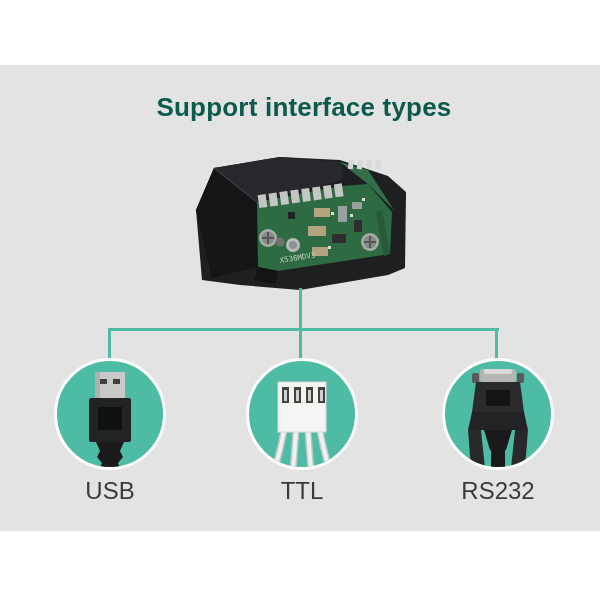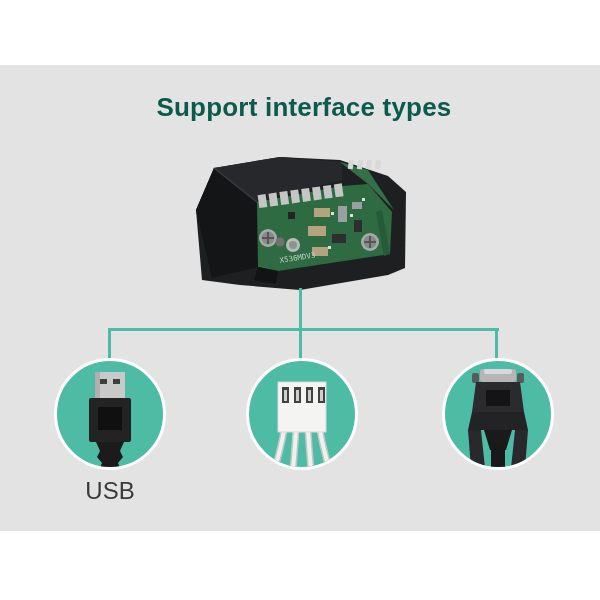--- a/index.html
+++ b/index.html
@@ -143,30 +143,32 @@
         <rect x="-8" y="-27" width="7" height="16" fill="#42423f"></rect>
         <rect x="4" y="-27" width="7" height="16" fill="#42423f"></rect>
         <rect x="16" y="-27" width="7" height="16" fill="#42423f"></rect>
         <rect x="-18" y="-24" width="3" height="11" fill="#cfcfcf"></rect>
         <rect x="-6" y="-24" width="3" height="11" fill="#cfcfcf"></rect>
         <rect x="6" y="-24" width="3" height="11" fill="#cfcfcf"></rect>
         <rect x="18" y="-24" width="3" height="11" fill="#cfcfcf"></rect>
       </g>
     </svg>
   </div>
+  <div class="node-label label-ttl">TTL</div>
 
   <div class="node-circle circle-rs232">
     <svg width="106" height="106" viewBox="-53 -53 106 106">
       <rect x="-26" y="-41" width="7" height="10" rx="2" fill="#5a5a5a"></rect>
       <rect x="19" y="-41" width="7" height="10" rx="2" fill="#5a5a5a"></rect>
       <rect x="-18" y="-45" width="36" height="13" rx="3" fill="#b5b5b5"></rect>
       <rect x="-14" y="-45" width="28" height="5" rx="2" fill="#d9d9d9"></rect>
       <polygon points="-22,-32 22,-32 26,-2 -26,-2" fill="#2b2b2d"></polygon>
       <rect x="-12" y="-24" width="24" height="16" fill="#141414"></rect>
       <polygon points="-26,-2 26,-2 30,16 -30,16" fill="#232325"></polygon>
       <polygon points="-30,16 -17,16 -13,54 -27,54" fill="#29292b"></polygon>
       <polygon points="30,16 17,16 13,54 27,54" fill="#29292b"></polygon>
       <polygon points="-14,16 14,16 8,36 -8,36" fill="#1a1a1c"></polygon>
       <rect x="-7" y="32" width="14" height="24" fill="#191919"></rect>
     </svg>
   </div>
+  <div class="node-label label-rs232">RS232</div>
 
 </div>
 
 </body></html>

